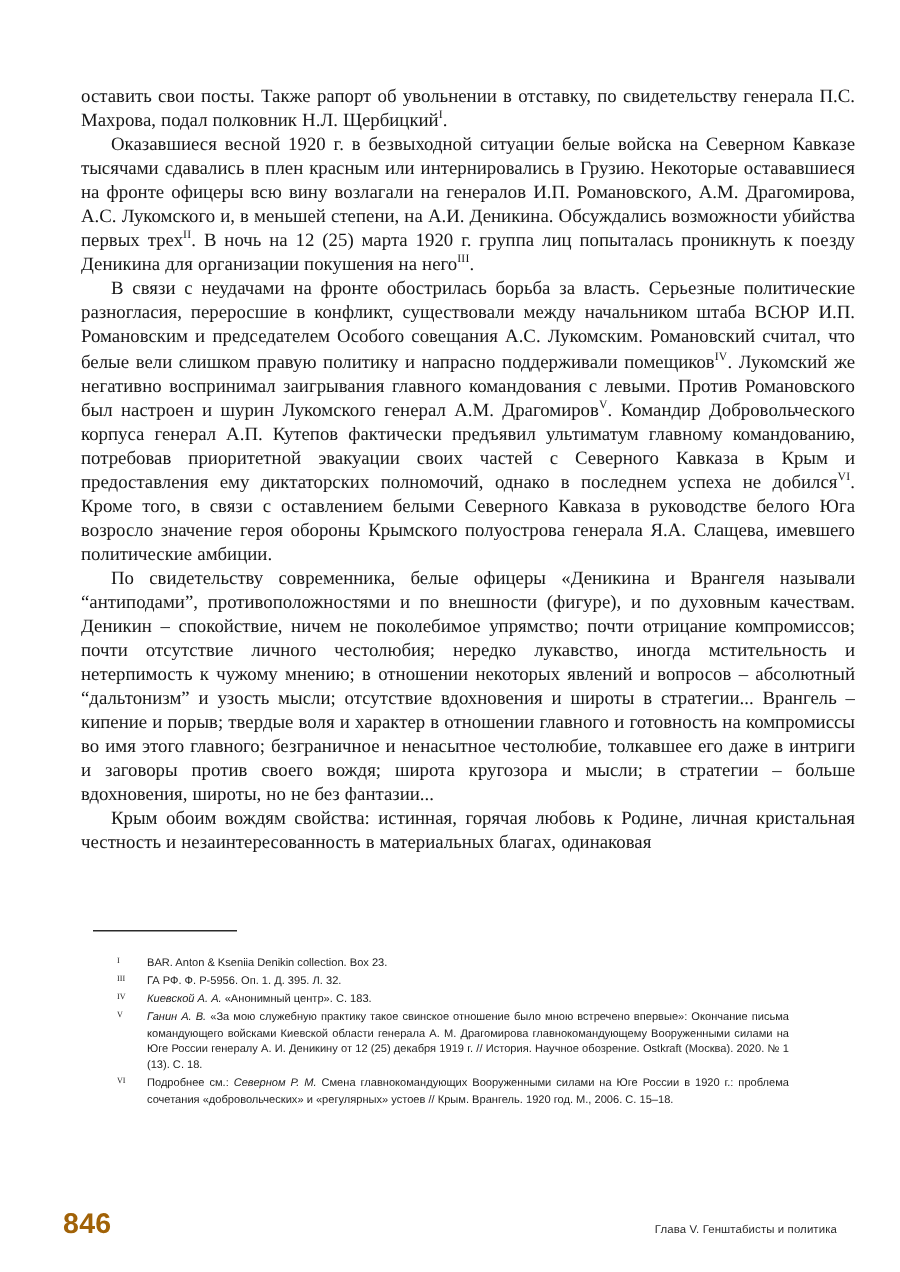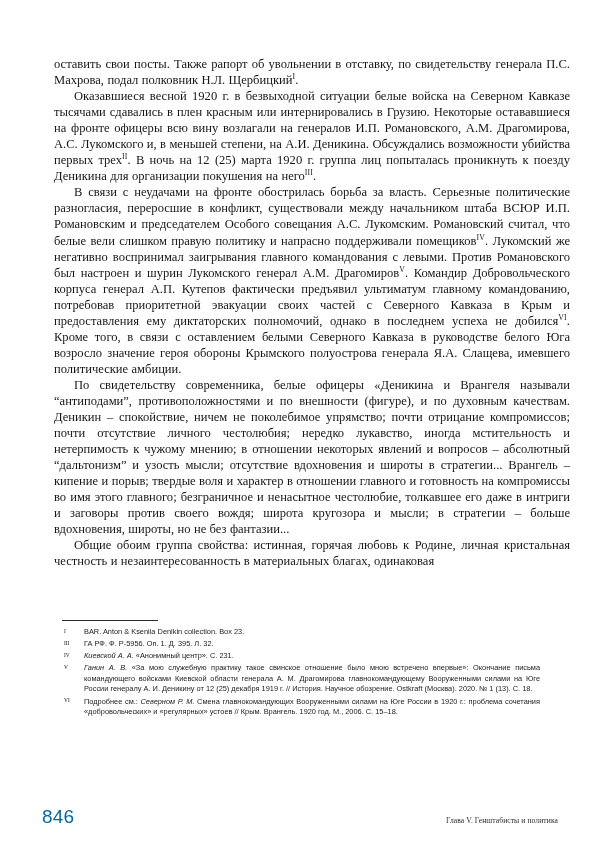--- a/index.html
+++ b/index.html
@@ -62,21 +62,21 @@
     top: 620px;
     width: 480px;
   }
   .fn-rule {
     width: 96px;
     height: 0;
     border-top: 1px solid #2a2a2a;
     margin: 0 0 6px 0;
   }
   .fn-list {
-    margin: 2px;
+    margin: 16px;
     padding: 0;
     list-style: none;
   }
   .fn-item {
     position: relative;
     padding-left: 20px;
     margin: 0 0 1.5px 0;
     font-family: "Liberation Sans", "DejaVu Sans", sans-serif;
     font-size: 7.4px;
     line-height: 10.6px;
@@ -101,26 +101,26 @@
     left: 42px;
     top: 806px;
     width: 516px;
     display: flex;
     align-items: baseline;
     justify-content: space-between;
   }
   .folio {
     font-family: "Liberation Sans", "DejaVu Sans", sans-serif;
     font-size: 19px;
-    font-weight: 400;
-    color: #0369a1;
+    font-weight: 700;
+    color: #a16207;
     letter-spacing: 0.2px;
   }
   .running-head {
-    font-family: Liberation Serif, serif;
+    font-family: Liberation Sans, sans-serif;
     font-size: 7.6px;
     color: #2a2a2a;
     letter-spacing: 0.08px;
     padding-bottom: 1px;
   }
 </style>
 </head>
 <body>
 
 <div class="page">
@@ -137,40 +137,40 @@
 
     <p class="para">
       <span>В связи с неудачами на фронте обострилась борьба за власть. Серьезные политические разногласия, переросшие в конфликт, существовали между начальником штаба ВСЮР И.П. Романовским и председателем Особого совещания А.С. Лукомским. Романовский считал, что белые вели слишком правую политику и напрасно поддерживали помещиков</span><sup class="fn">IV</sup><span>. Лукомский же негативно воспринимал заигрывания главного командования с левыми. Против Романовского был настроен и шурин Лукомского генерал А.М. Драгомиров</span><sup class="fn">V</sup><span>. Командир Добровольческого корпуса генерал А.П. Кутепов фактически предъявил ультиматум главному командованию, потребовав приоритетной эвакуации своих частей с Северного Кавказа в Крым и предоставления ему диктаторских полномочий, однако в последнем успеха не добился</span><sup class="fn">VI</sup><span>. Кроме того, в связи с оставлением белыми Северного Кавказа в руководстве белого Юга возросло значение героя обороны Крымского полуострова генерала Я.А. Слащева, имевшего политические амбиции.</span>
     </p>
 
     <p class="para">
       <span>По свидетельству современника, белые офицеры «Деникина и Врангеля называли “антиподами”, противоположностями и по внешности (фигуре), и по духовным качествам. Деникин – спокойствие, ничем не поколебимое упрямство; почти отрицание компромиссов; почти отсутствие личного честолюбия; нередко лукавство, иногда мстительность и нетерпимость к чужому мнению; в отношении некоторых явлений и вопросов – абсолютный “дальтонизм” и узость мысли; отсутствие вдохновения и широты в стратегии... Врангель – кипение и порыв; твердые воля и характер в отношении главного и готовность на компромиссы во имя этого главного; безграничное и ненасытное честолюбие, толкавшее его даже в интриги и заговоры против своего вождя; широта кругозора и мысли; в стратегии – больше вдохновения, широты, но не без фантазии...</span>
     </p>
 
     <p class="para">
-      <span>Общие обоим группа свойства: истинная, горячая любовь к Родине, личная кристальная честность и незаинтересованность в материальных благах, одинаковая</span>
+      <span>Крым обоим вождям свойства: истинная, горячая любовь к Родине, личная кристальная честность и незаинтересованность в материальных благах, одинаковая</span>
     </p>
 
   </div>
 
   <div class="footnotes">
     <div class="fn-rule"></div>
     <ul class="fn-list">
 
       <li class="fn-item">
         <span class="fn-mark">I</span><span>BAR. Anton &amp; Kseniia Denikin collection. Box 23.</span>
       </li>
 
 
       <li class="fn-item">
         <span class="fn-mark">III</span><span>ГА РФ. Ф. Р-5956. Оп. 1. Д. 395. Л. 32.</span>
       </li>
 
       <li class="fn-item">
-        <span class="fn-mark">IV</span><i>Киевской А. А.</i><span> «Анонимный центр». С. 231.</span>
+        <span class="fn-mark">IV</span><i>Киевской А. А.</i><span> «Анонимный центр». С. 183.</span>
       </li>
 
       <li class="fn-item">
         <span class="fn-mark">V</span><i>Ганин А. В.</i><span> «За мою служебную практику такое свинское отношение было мною встречено впервые»: Окончание письма командующего войсками Киевской области генерала А. М. Драгомирова главнокомандующему Вооруженными силами на Юге России генералу А. И. Деникину от 12 (25) декабря 1919 г. // История. Научное обозрение. Ostkraft (Москва). 2020. № 1 (13). С. 18.</span>
       </li>
 
       <li class="fn-item">
         <span class="fn-mark">VI</span><span>Подробнее см.: </span><i>Северном Р. М.</i><span> Смена главнокомандующих Вооруженными силами на Юге России в 1920 г.: проблема сочетания «добровольческих» и «регулярных» устоев // Крым. Врангель. 1920 год. М., 2006. С. 15–18.</span>
       </li>
 

